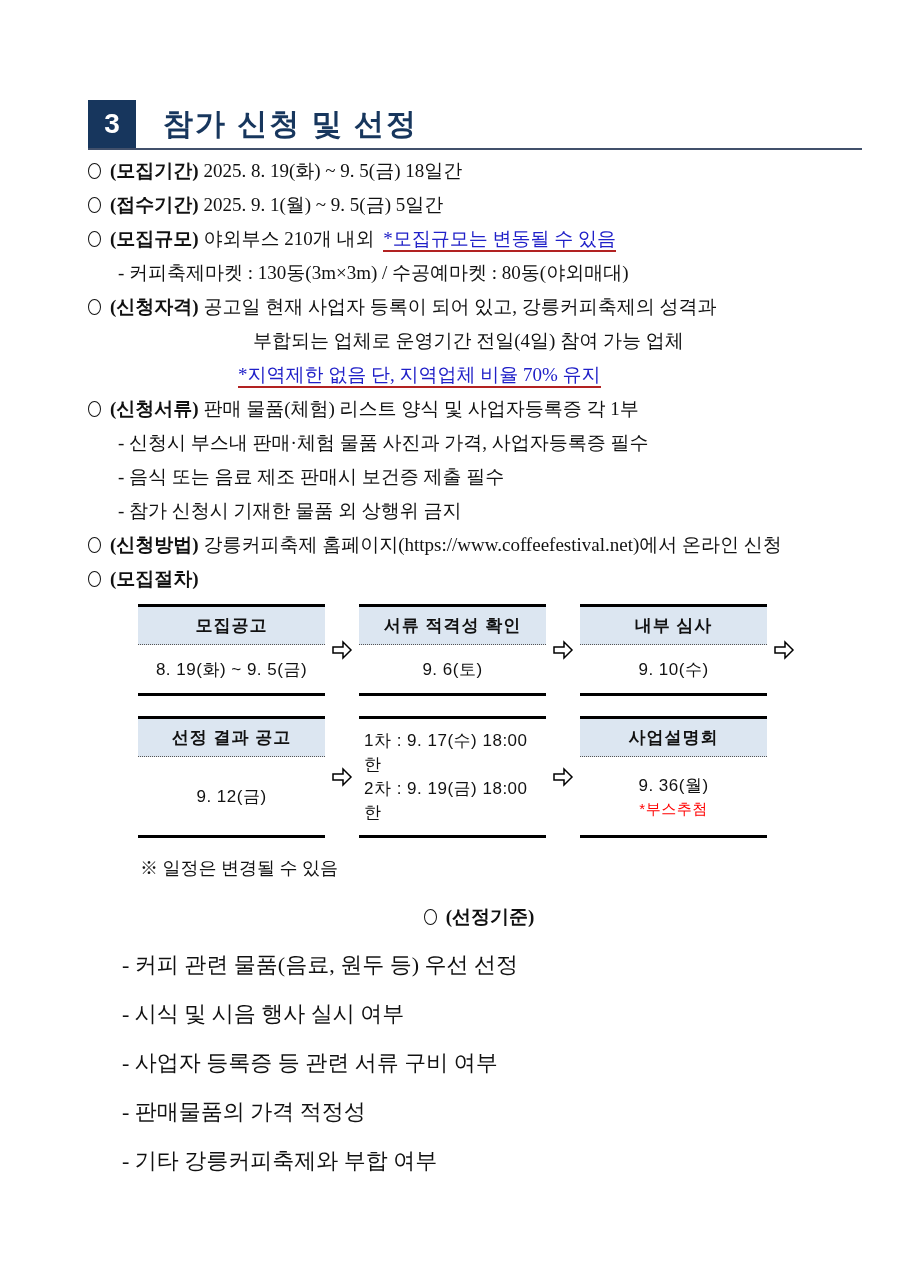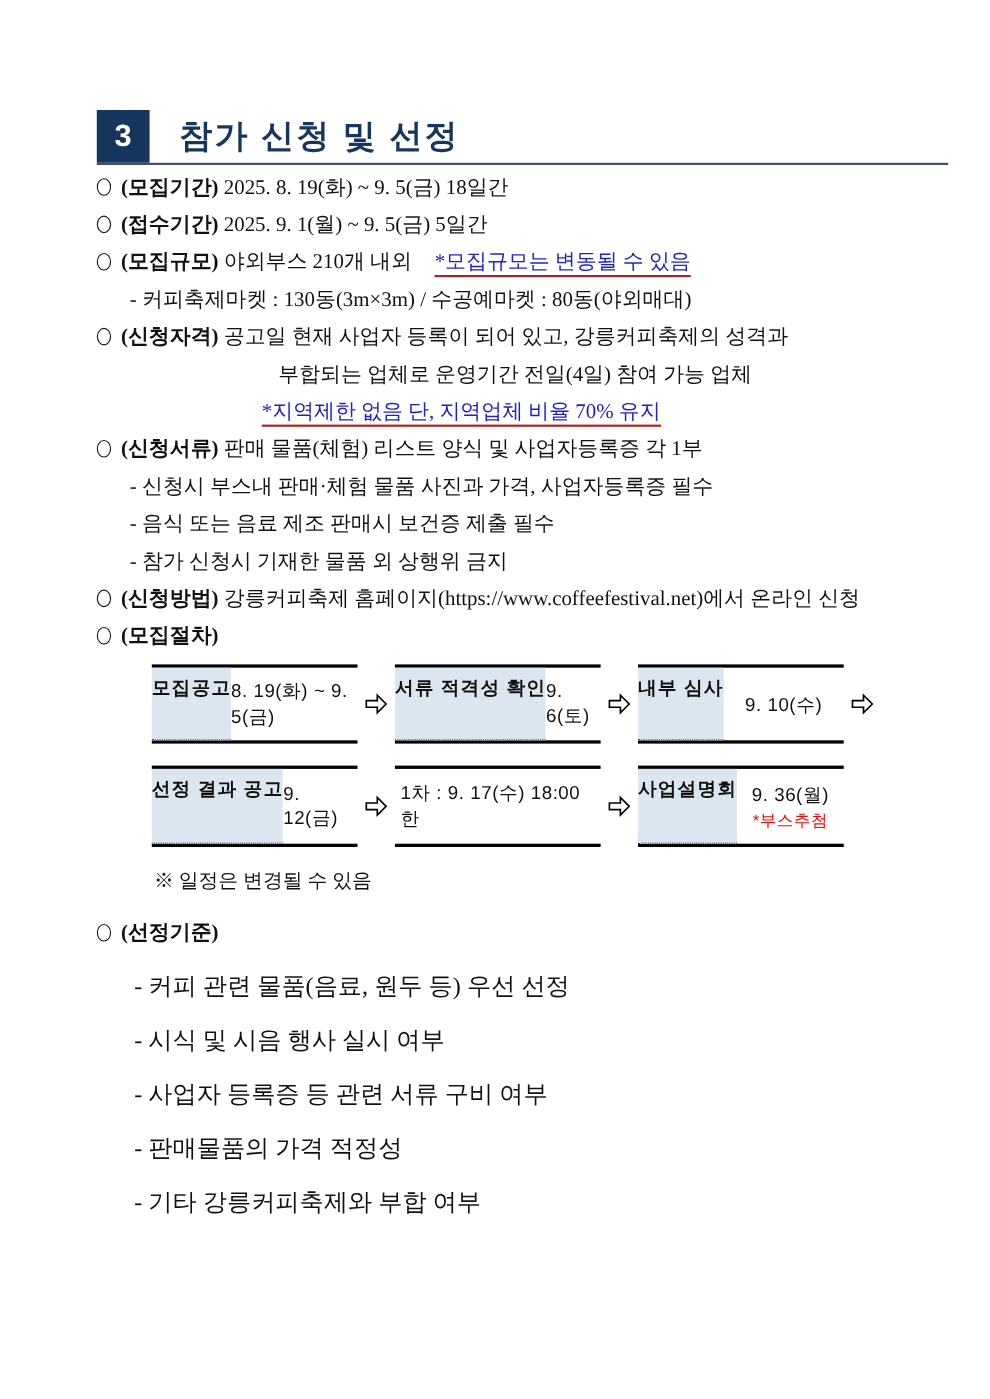--- a/index.html
+++ b/index.html
@@ -33,51 +33,51 @@
     display:inline-block; width:13px; height:16px;
     border:1.7px solid #111; border-radius:50%;
     margin-right:9px; vertical-align:-2px;
   }
   .sub { padding-left:30px; }
   .cont { padding-left:165px; }
   .noteline { padding-left:150px; }
   .blue-note {
     color:#2020C8; border-bottom:2px solid #B22222; padding-bottom:1px;
   }
-  .ml8 { margin-left:16px; }
+  .ml8 { margin-left:4px; }
 
   .flow {
     margin:14px 0 0 50px;
     display:grid;
     grid-template-columns:187px 34px 187px 34px 187px 34px;
     grid-row-gap:20px;
     font-family:"Liberation Sans","DejaVu Sans",sans-serif;
   }
   .fbox { border-top:3px solid #000; border-bottom:3px solid #000;
-    display:flex; flex-direction:row; }
+    display:flex; flex-direction:column; }
   .fhead {
     background:#DCE6F1; border-bottom:1px dotted #555;
     font-weight:bold; font-size:17px; text-align:center; padding:7px 0;
     letter-spacing:1px;
   }
   .fbody {
     flex:1; display:flex; flex-direction:column; justify-content:center;
     align-items:center; font-size:17px; padding:10px 0; min-height:48px;
     letter-spacing:0.5px;
   }
   .fbody.leftalign { align-items:flex-start; padding-left:5px; line-height:24px; }
   .fnote { color:#FF0000; font-size:15px; margin-top:3px; }
   .farrow { display:flex; align-items:center; justify-content:center; }
   .farrow svg { width:24px; height:24px; }
 
   .flow-footnote { margin:18px 0 0 52px; font-size:18px; }
 
   .criteria-item { font-size:22px; margin-bottom:19px; padding-left:34px;
     white-space:nowrap; }
-  .mt26 { margin-top:26px; }
+  .mt26 { margin-top:26px;text-align:center; }
   .mt22 { margin-top:22px; }
 </style>
 </head>
 <body>
 
 <div class="page">
 
   <header class="sec-header">
     <div class="num-box">
       <span>3</span>
@@ -161,20 +161,21 @@
         <div class="fbody">9. 12(금)</div>
       </div>
       <div class="farrow">
         <svg viewBox="0 0 24 24">
             <polygon points="3,9 13,9 13,4 21,12 13,20 13,15 3,15" fill="#fff" stroke="#000" stroke-width="1.5"></polygon>
           </svg>
       </div>
       <div class="fbox">
         <div class="fbody leftalign">
           <div>1차 : 9. 17(수) 18:00 한</div>
+          <div>2차 : 9. 19(금) 18:00 한</div>
         </div>
       </div>
       <div class="farrow">
         <svg viewBox="0 0 24 24">
             <polygon points="3,9 13,9 13,4 21,12 13,20 13,15 3,15" fill="#fff" stroke="#000" stroke-width="1.5"></polygon>
           </svg>
       </div>
       <div class="fbox">
         <div class="fhead">사업설명회</div>
         <div class="fbody">

